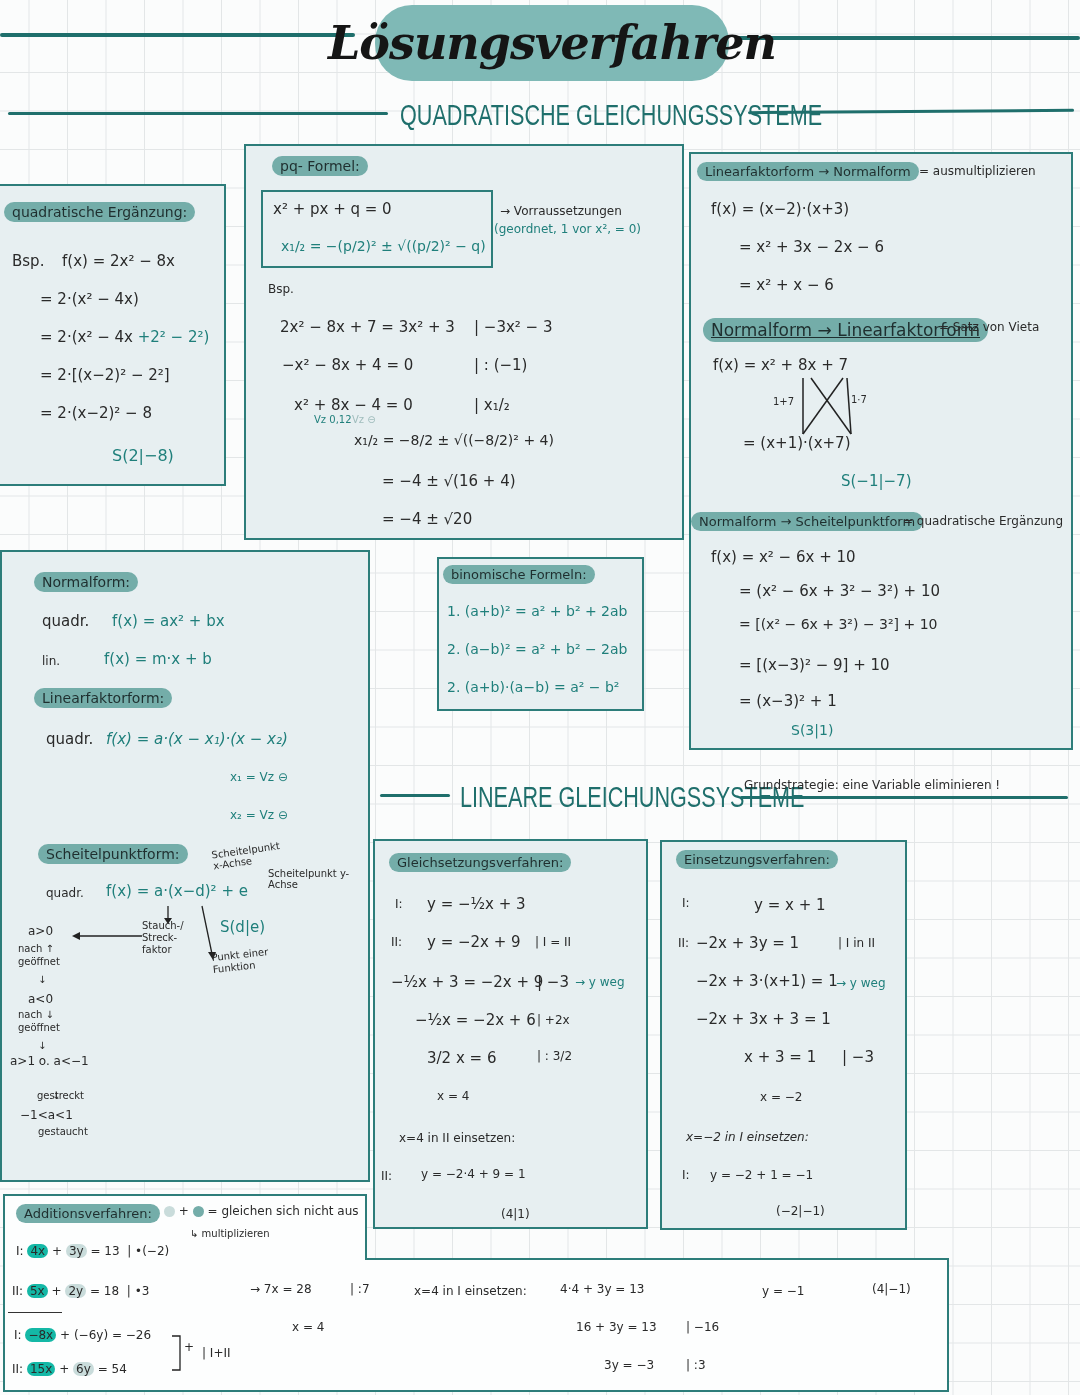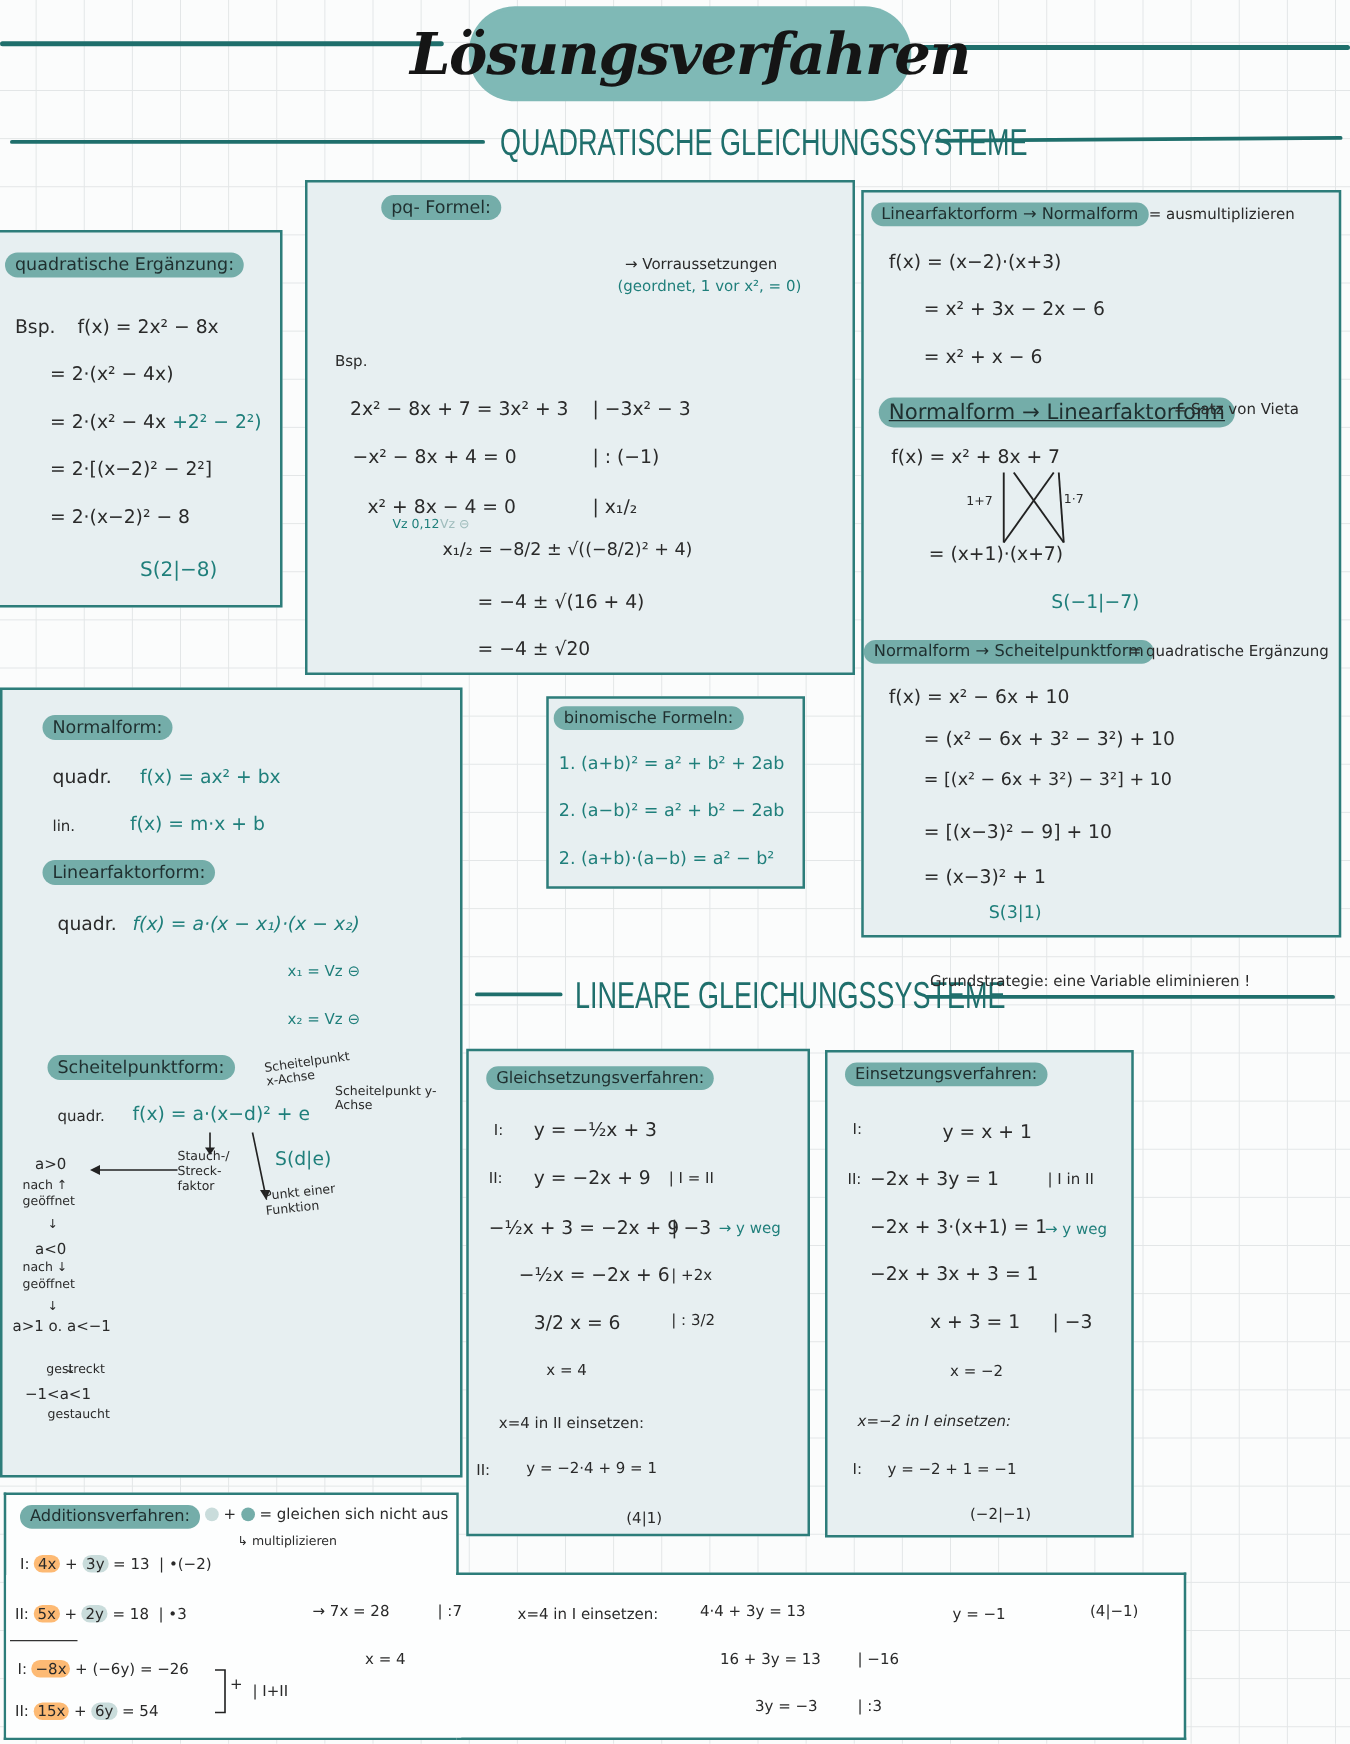--- a/index.html
+++ b/index.html
@@ -34,21 +34,21 @@
     position:absolute; background:#e7eff1; border:2px solid #2d7d7a; box-sizing:border-box;
   }
   .pill {
     position:absolute; background:#74ada9; color:#1f2f2f; border-radius:12px;
     font-size:14px; padding:2px 8px; white-space:nowrap;
   }
   .t { position:absolute; white-space:nowrap; font-size:15px; color:#2a2a2a; }
   .teal { color:#1f7f7b; }
   .sm { font-size:12px; }
   .xs { font-size:10px; }
-  .hl { background:#fdba74; border-radius:10px; padding:0 3px; }
+  .hl { background:#14b8a6; border-radius:10px; padding:0 3px; }
   .hl2 { background:#c9dcdb; border-radius:10px; padding:0 3px; }
   .formula-box {
     position:absolute; border:2px solid #2d7d7a; box-sizing:border-box;
   }
   .dot { display:inline-block; width:11px; height:11px; border-radius:50%; vertical-align:middle; }
   svg { position:absolute; overflow:visible; }
 </style>
 </head>
 <body>
 
@@ -70,21 +70,27 @@
   <div class="t" style="left:40px;top:142px;">
     <span>= 2·(x² − 4x</span>
     <span class="teal">+2² − 2²)</span>
   </div>
   <div class="t" style="left:40px;top:180px;">= 2·[(x−2)² − 2²]</div>
   <div class="t" style="left:40px;top:218px;">= 2·(x−2)² − 8</div>
   <div class="t teal" style="left:112px;top:260px;font-size:16px;">S(2|−8)</div>
 </div>
 
 <div class="box" style="left:244px;top:144px;width:440px;height:396px;">
-  <div class="pill" style="left:26px;top:10px;margin-left:33px;">pq- Formel:</div>
+  <div class="pill" style="left:26px;top:10px;">pq- Formel:</div>
+  <div class="formula-box" style="left:15px;top:44px;width:232px;height:78px;">
+    <div class="t" style="left:10px;top:8px;">
+      <span>x² + px + q = 0</span>
+    </div>
+    <div class="t teal" style="left:18px;top:46px;font-size:14px;">x₁/₂ = −(p/2)² ± √((p/2)² − q)</div>
+  </div>
   <div class="t sm" style="left:254px;top:58px;">→ Vorraussetzungen</div>
   <div class="t sm teal" style="left:248px;top:76px;">(geordnet, 1 vor x², = 0)</div>
   <div class="t sm" style="left:22px;top:136px;">Bsp.</div>
 
   <div class="t" style="left:34px;top:172px;">2x² − 8x + 7 = 3x² + 3</div>
   <div class="t" style="left:228px;top:172px;">| −3x² − 3</div>
   <div class="t" style="left:36px;top:210px;">−x² − 8x + 4 = 0</div>
   <div class="t" style="left:228px;top:210px;">| : (−1)</div>
   <div class="t" style="left:48px;top:250px;">x² + 8x − 4 = 0</div>
   <div class="t" style="left:228px;top:250px;">| x₁/₂</div>

